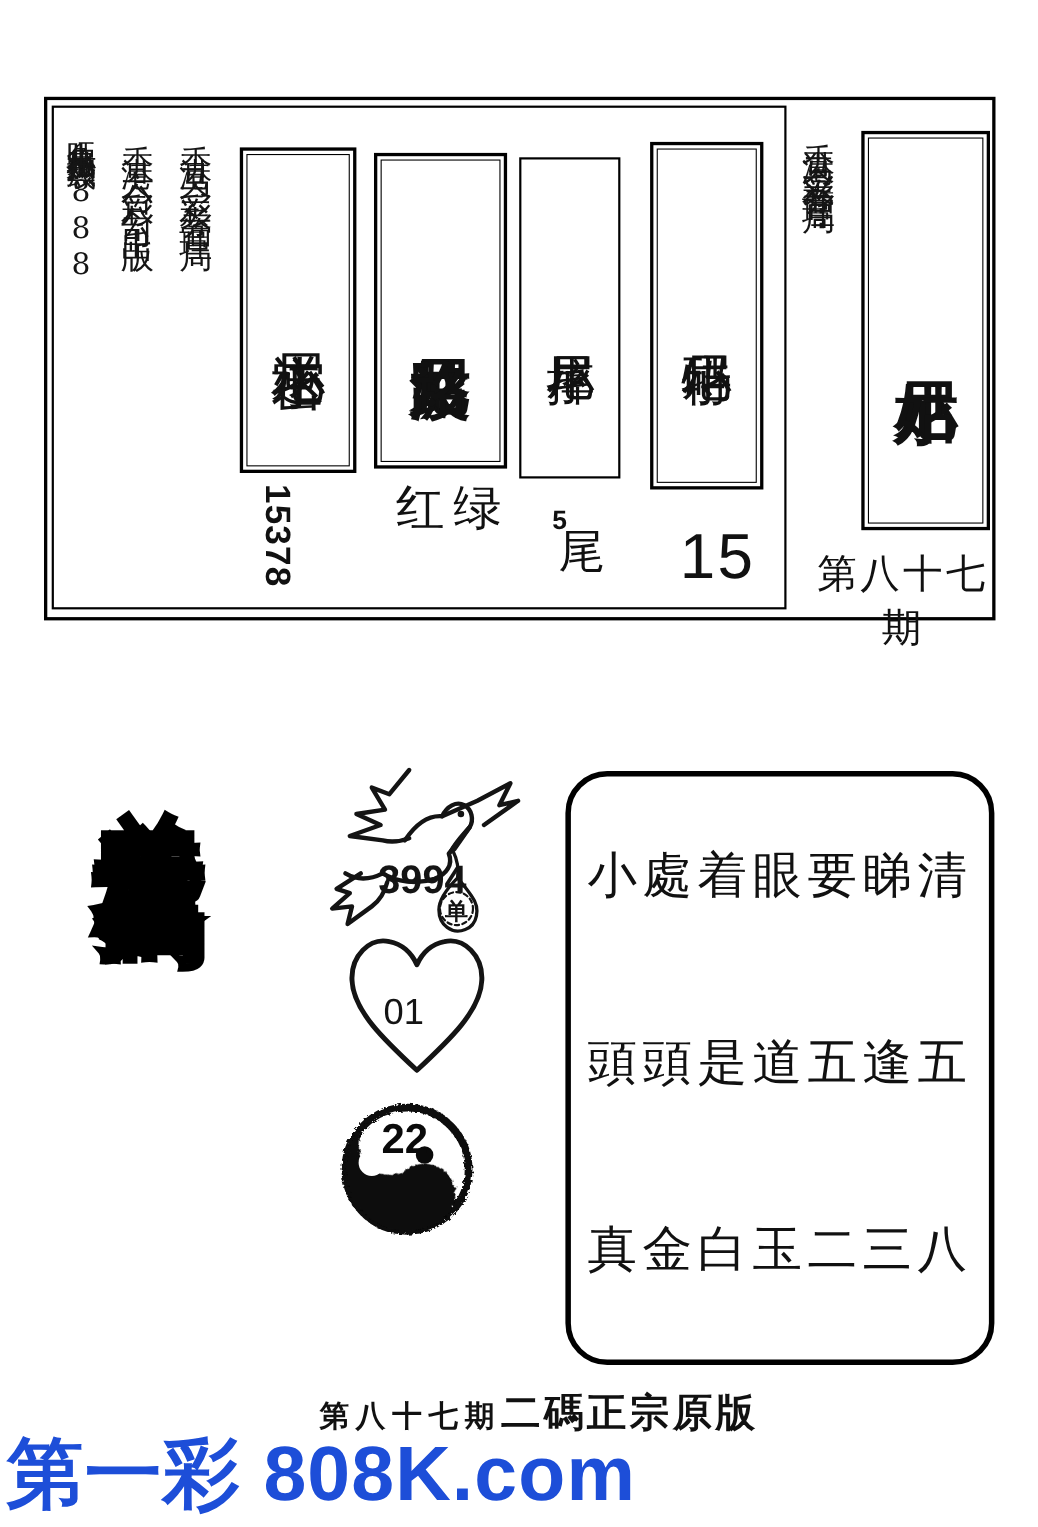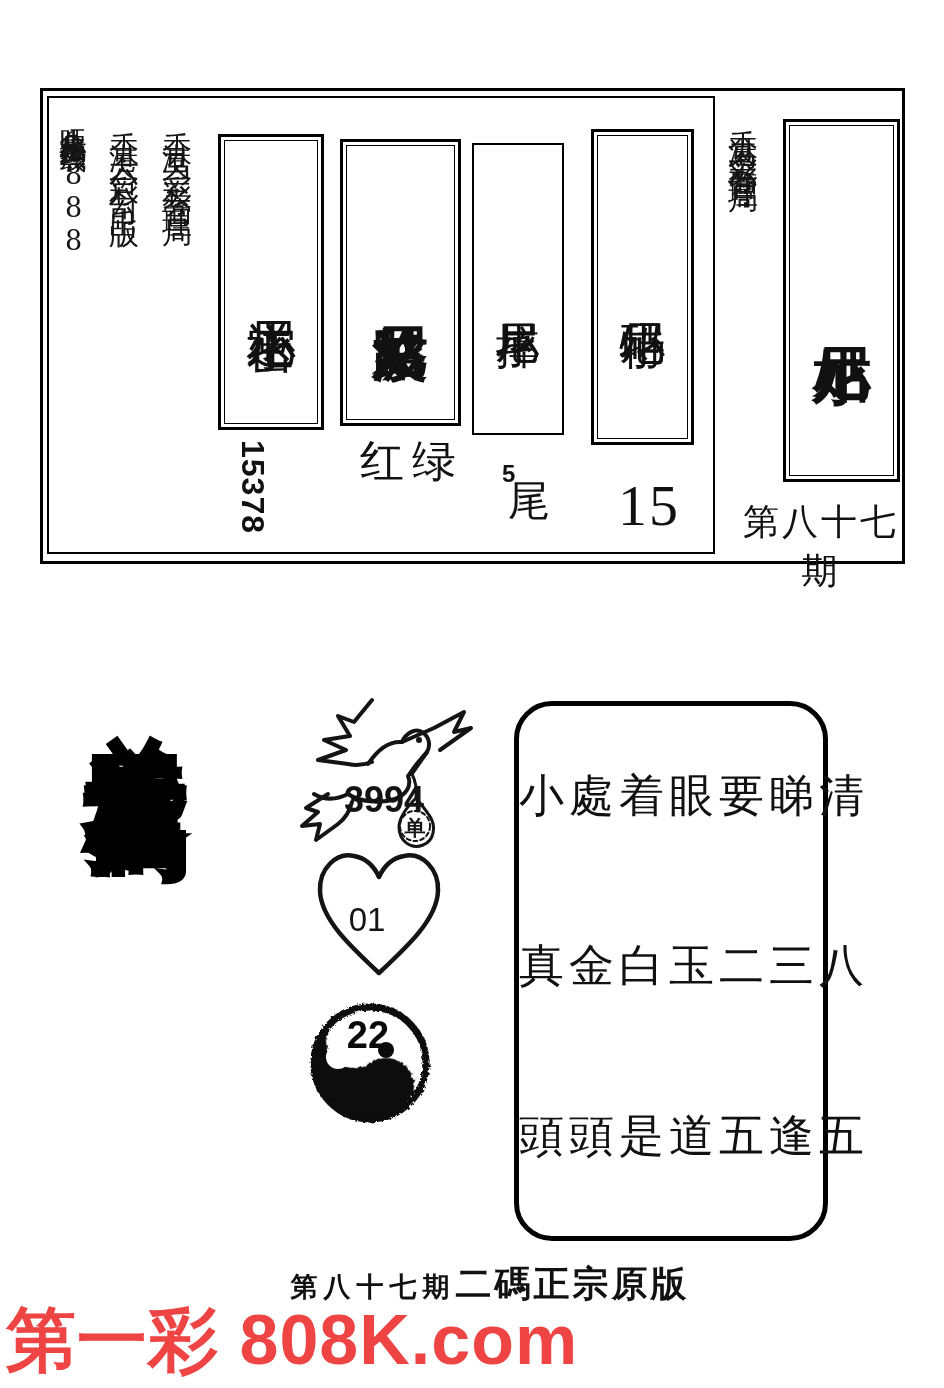--- a/index.html
+++ b/index.html
@@ -34,29 +34,29 @@
   .masthead .panel-title{font-size:58px;font-weight:700;line-height:1.85;}
   
   .res-15378{left:196px;top:468px;width:112px;height:38px;transform:rotate(90deg);
              font-family:"Liberation Sans",sans-serif;font-weight:bold;font-size:32px;
              text-align:center;letter-spacing:1px;}
   .res-redgreen{left:360px;top:432px;font-size:44px;letter-spacing:8px;}
   .res-tail{left:500px;top:462px;width:60px;line-height:1;}
   .res-tail .n{display:block;font-family:"Liberation Sans",sans-serif;font-size:24px;
                font-weight:bold;margin-left:2px;}
   .res-tail .w{display:block;font-size:42px;margin-left:8px;margin-top:-6px;}
-  .res-15{left:618px;top:472px;font-family:Liberation Serif, serif;font-size:58px;
+  .res-15{left:618px;top:472px;font-family:Liberation Sans, sans-serif;font-size:58px;
           font-weight:500;letter-spacing:2px;}
   .issue{left:735px;top:498px;width:172px;text-align:center;font-size:36px;
          letter-spacing:3px;font-weight:500;}
   
   .series-title{left:70px;top:656px;height:608px;font-size:101px;font-weight:900;
                 font-family:"DejaVu Sans",sans-serif;letter-spacing:12px;
                 -webkit-text-stroke:4px #000;}
-  .verse-box{left:514px;top:701px;width:314px;height:540px;border:5px solid #000;
+  .verse-box{left:514px;top:701px;width:390px;height:540px;border:5px solid #000;
              border-radius:38px;display:flex;flex-direction:column;
              justify-content:space-between;padding:60px 0 70px 0;box-sizing:border-box;}
   .verse-line{text-align:center;font-size:45px;letter-spacing:5px;font-weight:500;
               font-family:"DejaVu Serif",serif;white-space:nowrap;}
   
   .caption{left:270px;top:1260px;width:440px;text-align:center;white-space:nowrap;}
   .caption .c1{font-size:27px;font-weight:700;letter-spacing:6px;}
   .caption .c2{font-size:36px;font-weight:900;letter-spacing:3px;}
   .banner{left:6px;top:1294px;font-family:"Liberation Sans",sans-serif;font-size:70px;
           font-weight:800;letter-spacing:1px;white-space:nowrap;}
@@ -133,23 +133,23 @@
     </filter>
     <circle cx="66" cy="64" r="56" fill="#ffffff" stroke="#0a0a0a" stroke-width="7" filter="url(#rough)"></circle>
     <path filter="url(#rough)" d="M66,8 A56,56 0 1 0 66,120 A28,28 0 1 0 66,64 A28,28 0 1 1 66,8 Z" fill="#0a0a0a" transform="rotate(-35 66 64)"></path>
     <circle cx="34" cy="58" r="12" fill="#ffffff"></circle>
     <circle cx="82" cy="51" r="8" fill="#0a0a0a"></circle>
     <text x="64" y="49" text-anchor="middle" font-size="38" font-weight="bold" fill="#0a0a0a">22</text>
   </svg>
 
   <div class="abs verse-box">
     <div class="verse-line">小處着眼要睇清</div>
+    <div class="verse-line">頭頭是道五逢五</div>
     <div class="verse-line">真金白玉二三八</div>
-    <div class="verse-line">頭頭是道五逢五</div>
   </div>
 
   <div class="abs caption">
     <span class="c1">第八十七期</span><span class="c2">二碼正宗原版</span>
   </div>
 
-  <div class="abs banner" style="color:#ef4444;">第一彩 808K.com</div>
+  <div class="abs banner" style="color:#1d4ed8;">第一彩 808K.com</div>
 
 </div>
 
 </body></html>

